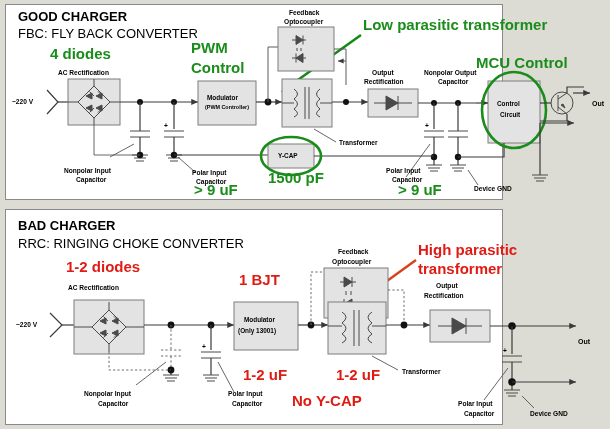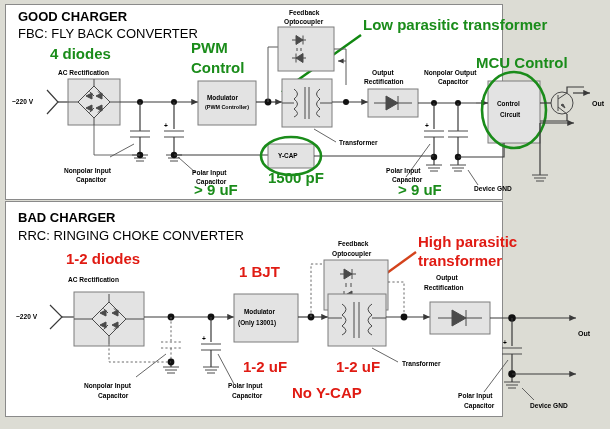--- a/index.html
+++ b/index.html
@@ -12,21 +12,21 @@
   }
   .panel{
     position:absolute;
     left:5px;
     width:498px;
     background:#ffffff;
     border:1px solid #8a8a8a;
     box-sizing:border-box;
   }
   #panel-good{ top:4px; height:196px; }
-  #panel-bad{ top:201px; height:216px; }
+  #panel-bad{ top:209px; height:216px; }
 
   .svgwrap{position:absolute;left:0;top:0;width:100%;height:100%;}
   svg{display:block;}
 
   .ttl1{ font-size:13px; font-weight:bold; fill:#000; }
   .ttl2{ font-size:13px; font-weight:normal; fill:#000; }
   .green-big{ font-size:15px; font-weight:bold; fill:#1a8c1a; }
   .red-big{ font-size:15px; font-weight:bold; fill:#e01b13; }
   .smalllbl{ font-size:6.6px; font-weight:bold; fill:#000; }
   .boxlbl{ font-size:6.4px; font-weight:bold; fill:#000; }

